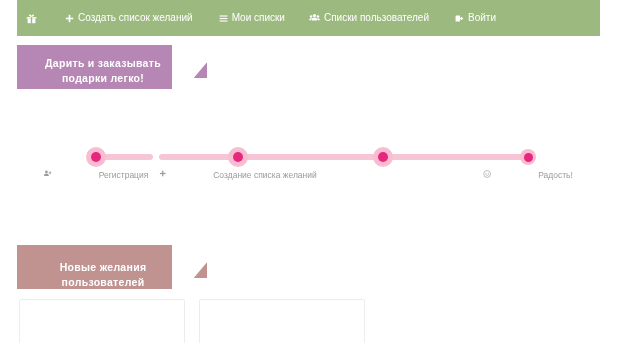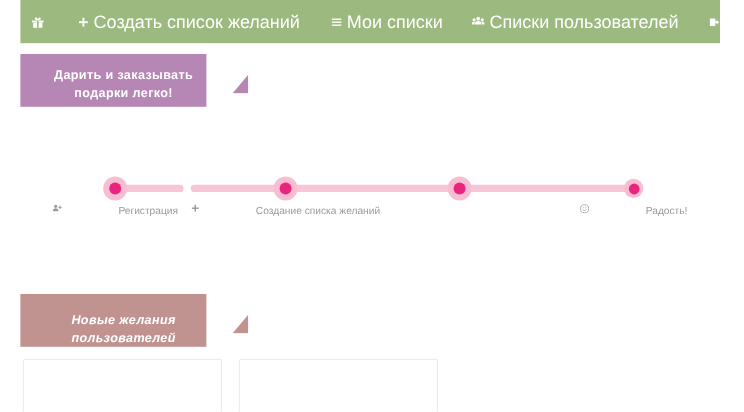--- a/index.html
+++ b/index.html
@@ -26,21 +26,21 @@
     height: 36px;
     background: #9cba7f;
     display: flex;
     align-items: center;
     box-sizing: border-box;
   }
   .nav-item {
     display: flex;
     align-items: center;
     color: #ffffff;
-    font-size: 15px;
+    font-size: 10px;
     line-height: 1;
     white-space: nowrap;
     text-decoration: none;
     cursor: pointer;
     padding: 0;
   }
   .nav-brand {
     margin-left: 9px;
     margin-right: 24px;
   }
@@ -85,21 +85,20 @@
     background: #b687b4;
     clip-path: polygon(0 0, 100% 0, 100% 100%, 78% 100%, 78% 78%,
                        60% 78%, 72% 50%, 60% 22%, 78% 22%, 78% 0, 0 0);
   }
   .ribbon-2 {
     left: 17px;
     top: 245px;
     width: 190px;
     height: 60px;
     background: #c09391;
-    font-style: italic;
   }
   .ribbon-body {
     position: absolute;
     left: 0;
     top: 0;
     width: 155px;
     height: 44px;
   }
   .ribbon-tail {
     position: absolute;

